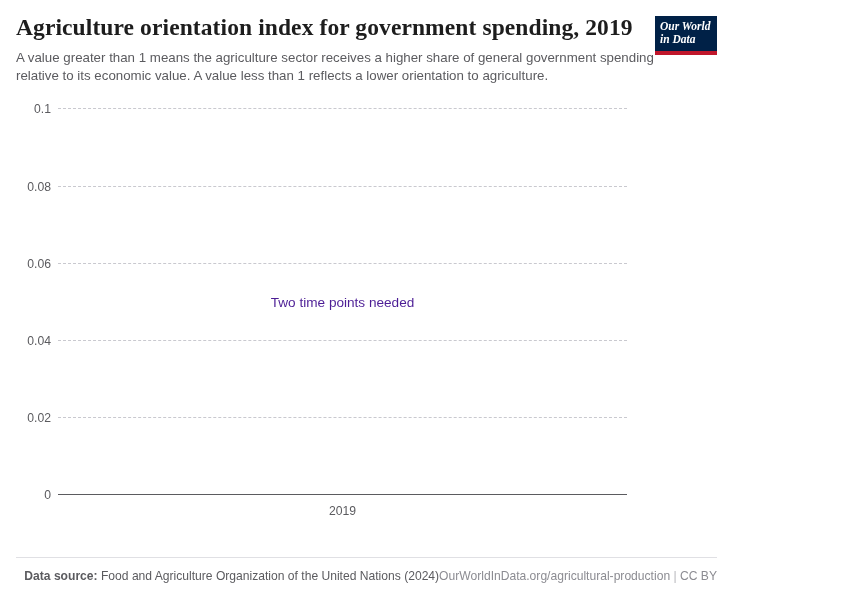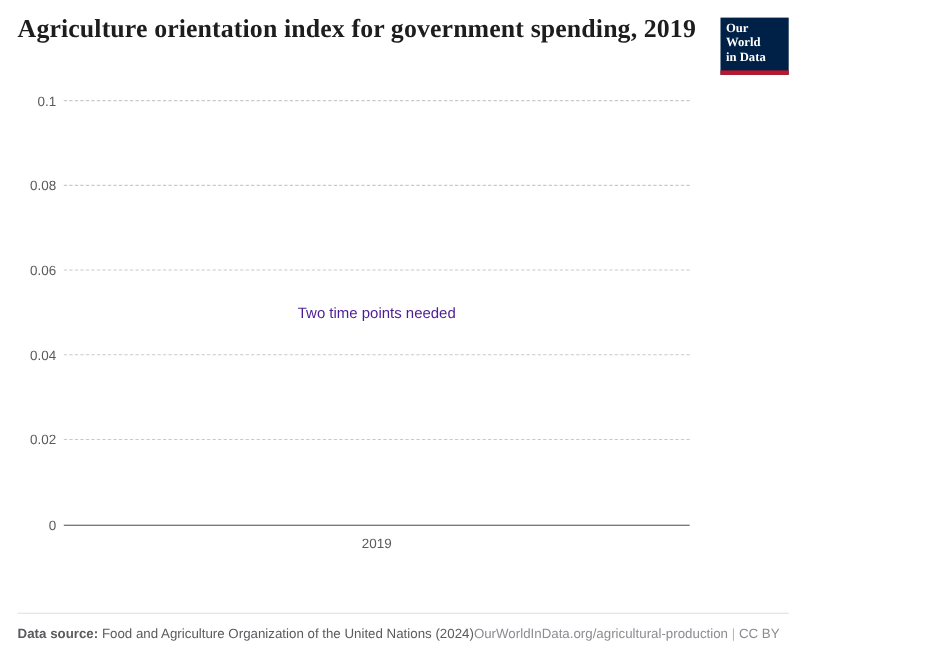--- a/index.html
+++ b/index.html
@@ -51,21 +51,21 @@
     margin-top: 2px;
     background: #002147;
     color: #ffffff;
     border-bottom: 4px solid #c0162b;
     padding: 4px 5px 5px 5px;
     font-family: "Liberation Serif", serif;
     font-weight: bold;
     font-size: 11.5px;
     line-height: 1.12;
   }
-  .owid-logo span { display: block; }
+  .owid-logo span { display: block; font-style: italic; }
 
   
   .plot-wrap {
     position: relative;
     margin-top: 12px;
     height: 440px;
   }
   .axis-area {
     position: absolute;
     left: 42px;
@@ -117,21 +117,21 @@
     left: 16px;
     right: 16px;
     bottom: 14px;
     border-top: 1px solid #e0e0e4;
     padding-top: 9px;
     font-size: 12.1px;
     color: #8c8c92;
   }
   .footer-row {
     display: flex;
-    justify-content: flex-start;
+    justify-content: flex-end;
     align-items: baseline;
     line-height: 1.55;
   }
   .footer-left b { color: #5b5b5f; font-weight: bold; }
   .footer-left span.value { color: #5b5b5f; }
   .footer-note b { color: #5b5b5f; font-weight: bold; }
   .footer-note span.value { color: #9a9aa0; }
   .footer-right {
     color: #8c8c92;
     white-space: nowrap;
@@ -140,20 +140,21 @@
   .footer-right .sep { color: #b8b8be; }
 </style>
 </head>
 <body>
 
 <div class="page">
 
   <div class="header">
     <div class="header-text">
       <h1 class="chart-title">Agriculture orientation index for government spending, 2019</h1>
+      <p class="chart-subtitle">A value greater than 1 means the agriculture sector receives a higher share of general government spending relative to its economic value. A value less than 1 reflects a lower orientation to agriculture.</p>
     </div>
     <div class="owid-logo">
       <span>Our World</span>
       <span>in Data</span>
     </div>
   </div>
 
   <div class="plot-wrap">
     <div class="axis-area">
 

